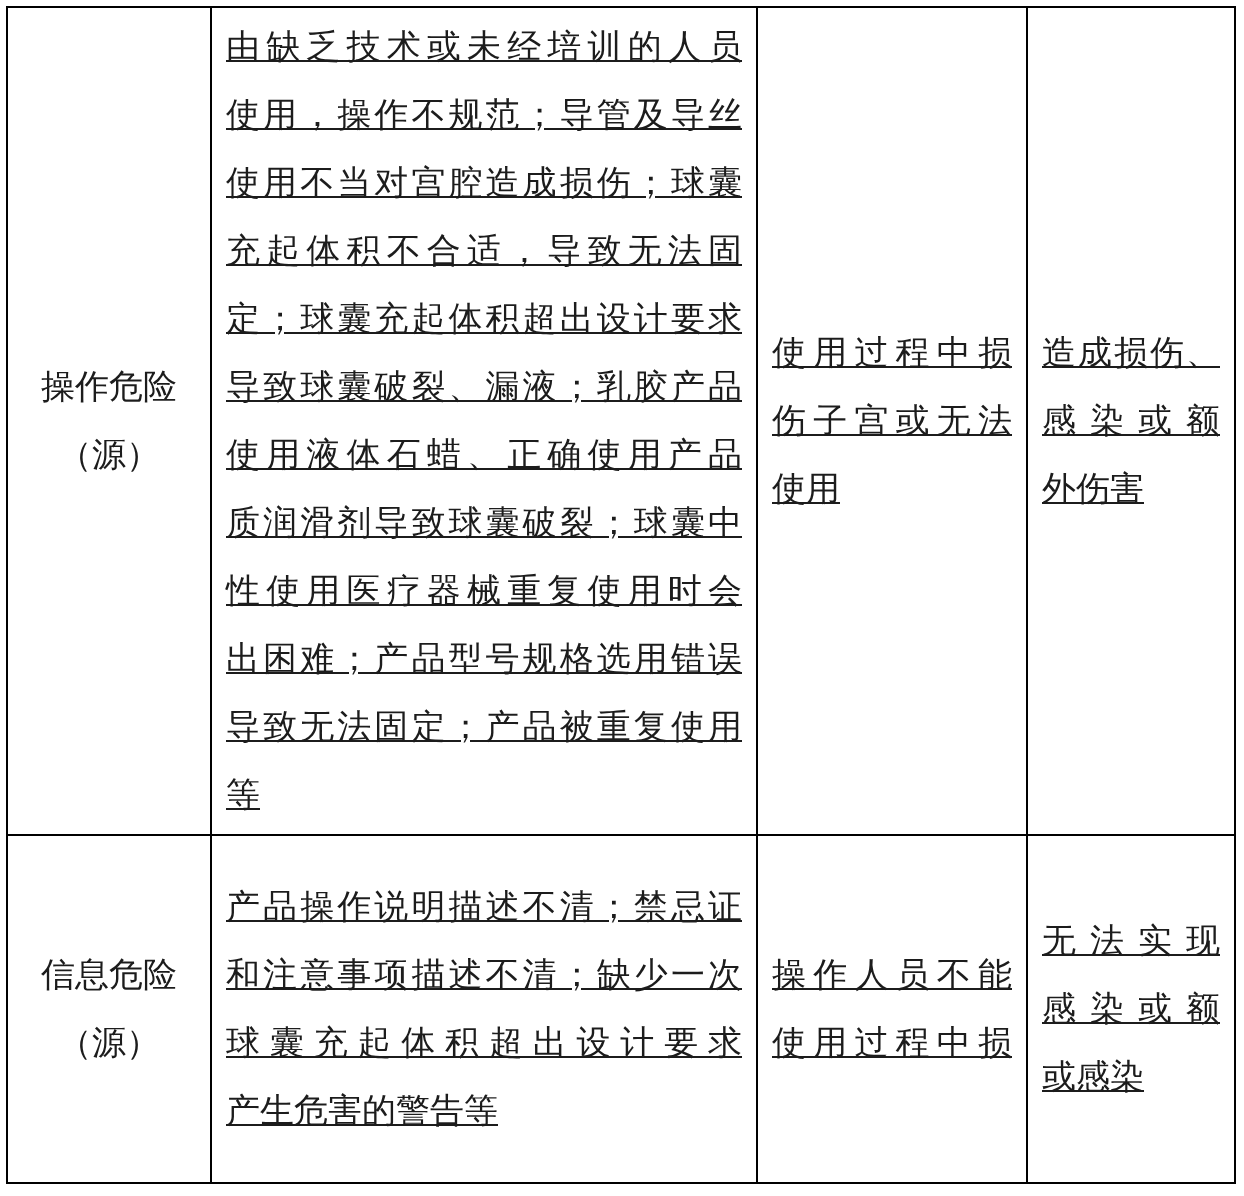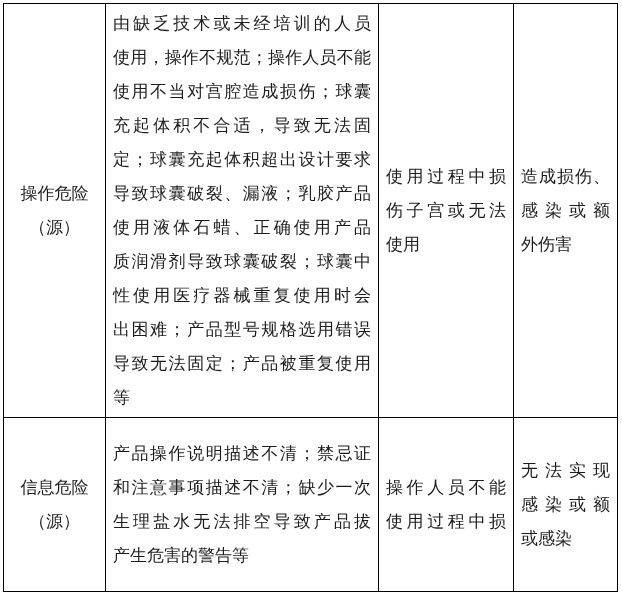--- a/index.html
+++ b/index.html
@@ -18,21 +18,21 @@
     position: absolute; left: 3px; top: 3px;
     border-collapse: collapse;
     table-layout: fixed;
   }
   td {
     border: 1.7px solid #000000;
     padding: 0;
     vertical-align: middle;
     overflow: hidden;
   }
-  .pad { padding: 0 7px; }
+  .pad { padding: 0 7px; text-decoration: underline; }
   .ln {
     font-size: 17px;
     line-height: 34px;
     text-align: justify;
     text-align-last: justify;
     text-justify: inter-character;
     white-space: normal;
   }
   .ln.plain {
     text-align: right;
@@ -56,21 +56,21 @@
 
     <tbody>
         <tr style="height:414px">
       <td class="cat">
         <div class="ln">操作危险</div>
         <div class="ln">（源）</div>
       </td>
       <td>
         <div class="pad">
           <div class="ln">由缺乏技术或未经培训的人员</div>
-          <div class="ln">使用，操作不规范；操作人员不能</div>
+          <div class="ln">使用，操作不规范；导管及导丝</div>
           <div class="ln">使用不当对宫腔造成损伤；球囊</div>
           <div class="ln">充起体积不合适，导致无法固</div>
           <div class="ln">定；球囊充起体积超出设计要求</div>
           <div class="ln">导致球囊破裂、漏液；乳胶产品</div>
           <div class="ln">使用液体石蜡、正确使用产品</div>
           <div class="ln">质润滑剂导致球囊破裂；球囊中</div>
           <div class="ln">性使用医疗器械重复使用时会</div>
           <div class="ln">出困难；产品型号规格选用错误</div>
           <div class="ln">导致无法固定；产品被重复使用</div>
           <div class="ln plain">等</div>
@@ -94,21 +94,21 @@
 
     <tr style="height:174px">
       <td class="cat">
         <div class="ln">信息危险</div>
         <div class="ln">（源）</div>
       </td>
       <td>
         <div class="pad">
           <div class="ln">产品操作说明描述不清；禁忌证</div>
           <div class="ln">和注意事项描述不清；缺少一次</div>
-          <div class="ln">生理盐水无法排空导致产品拔</div>
+          <div class="ln">球囊充起体积超出设计要求</div>
           <div class="ln plain">产生危害的警告等</div>
         </div>
       </td>
       <td>
         <div class="pad">
           <div class="ln">操作人员不能</div>
           <div class="ln">使用过程中损</div>
         </div>
       </td>
       <td>

